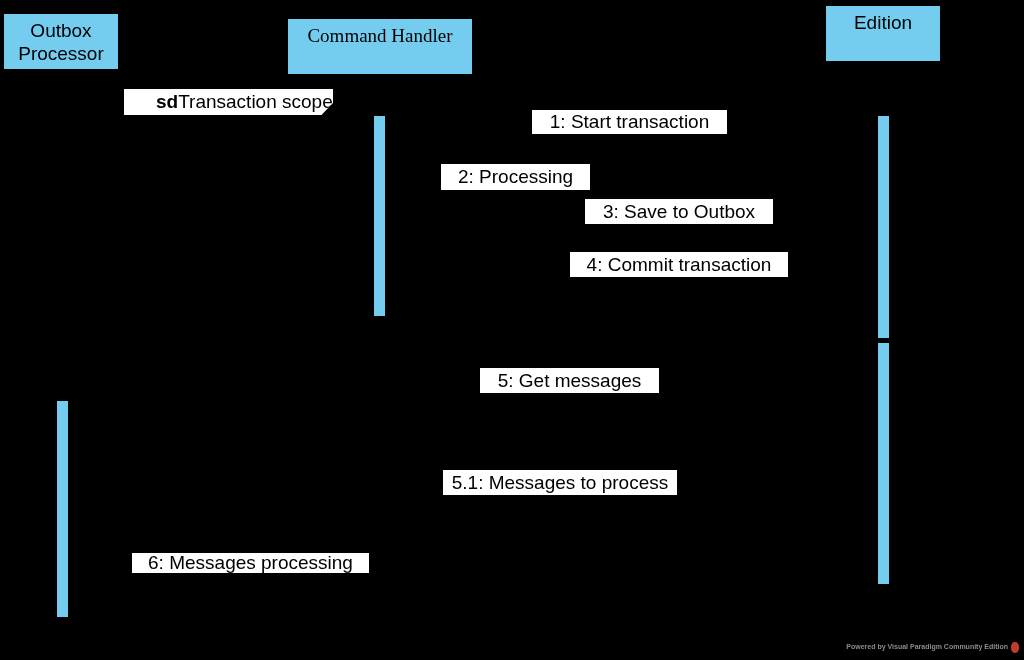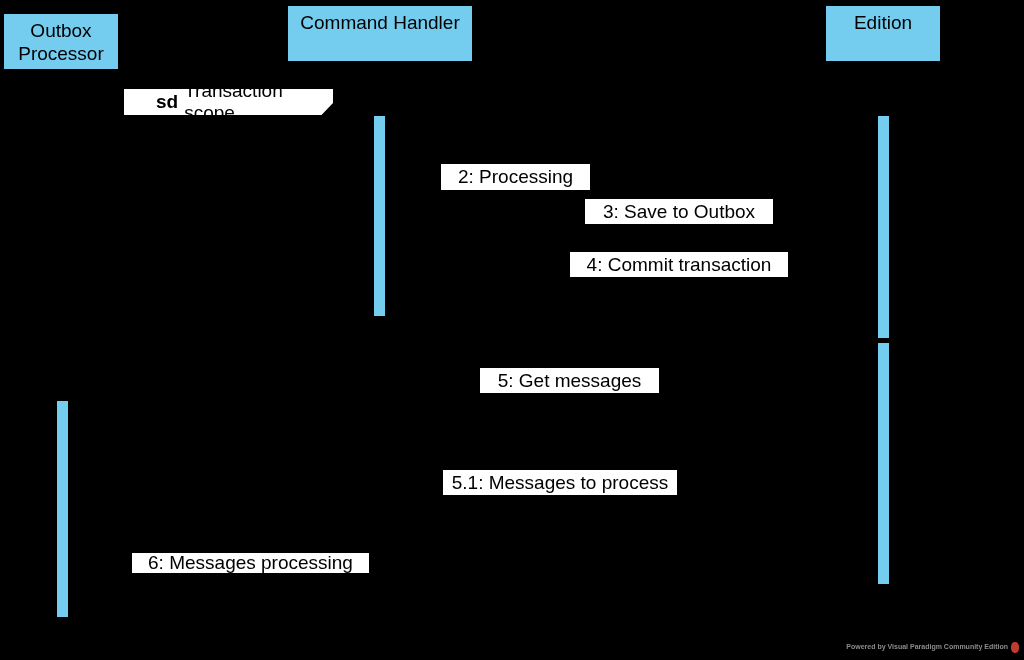--- a/index.html
+++ b/index.html
@@ -33,21 +33,21 @@
     box-sizing: border-box;
     background: var(--label-bg, #fff);
     color: var(--text, #000);
     display: flex;
     align-items: center;
     padding-left: 32px;
     font-size: 19px;
     clip-path: polygon(0 0, 100% 0, 100% 54%, 94.5% 100%, 0 100%);
   }
   .frame-label .kw { font-weight: bold; }
-  .frame-label .ft { margin-left: 6px; }
+  .frame-label .ft { }
   
   .activation {
     position: absolute;
     box-sizing: border-box;
     background: var(--shape-fill, #74CCEF);
     border: 1px solid var(--shape-border, #000);
   }
   
   .msg-label {
     position: absolute;
@@ -87,37 +87,38 @@
   }
 </style>
 </head>
 <body>
 
 <div class="canvas">
 
   <div class="actor-box" style="left:3px; top:5px; width:116px; height:57px;margin-top:8px;">
     <span>Outbox Processor</span>
   </div>
-  <div class="actor-box" style="left:287px; top:5px; width:186px; height:57px;">
+  <div class="actor-box" style="left:287px; top:18px; width:186px; height:57px;font-family:Liberation Serif, serif;">
     <span>Command Handler</span>
   </div>
   <div class="actor-box" style="left:825px; top:5px; width:116px; height:57px;">
     <span>Edition</span>
   </div>
 
   <div class="frame-label" style="left:124px; top:89px; width:209px; height:26px;">
     <span class="kw">sd</span>
     <span class="ft">Transaction scope</span>
   </div>
 
   <div class="activation" style="left:373px; top:115px; width:13px; height:202px;"></div>
   <div class="activation" style="left:877px; top:115px; width:13px; height:224px;"></div>
   <div class="activation" style="left:877px; top:342px; width:13px; height:243px;"></div>
   <div class="activation" style="left:56px; top:400px; width:13px; height:218px;"></div>
 
+  <div class="msg-label" style="left:532px; top:110px; width:195px; height:24px;">1: Start transaction</div>
   <div class="msg-label" style="left:441px; top:164px; width:149px; height:26px;">2: Processing</div>
   <div class="msg-label" style="left:585px; top:199px; width:188px; height:25px;">3: Save to Outbox</div>
   <div class="msg-label" style="left:570px; top:252px; width:218px; height:25px;">4: Commit transaction</div>
   <div class="msg-label" style="left:480px; top:368px; width:179px; height:25px;">5: Get messages</div>
   <div class="msg-label" style="left:443px; top:470px; width:234px; height:25px;">5.1: Messages to process</div>
   <div class="msg-label" style="left:132px; top:553px; width:237px; height:20px;">6: Messages processing</div>
 
   <div class="watermark">
     <span class="watermark-text">Powered by Visual Paradigm Community Edition</span>
     <span class="vp-logo"></span>

